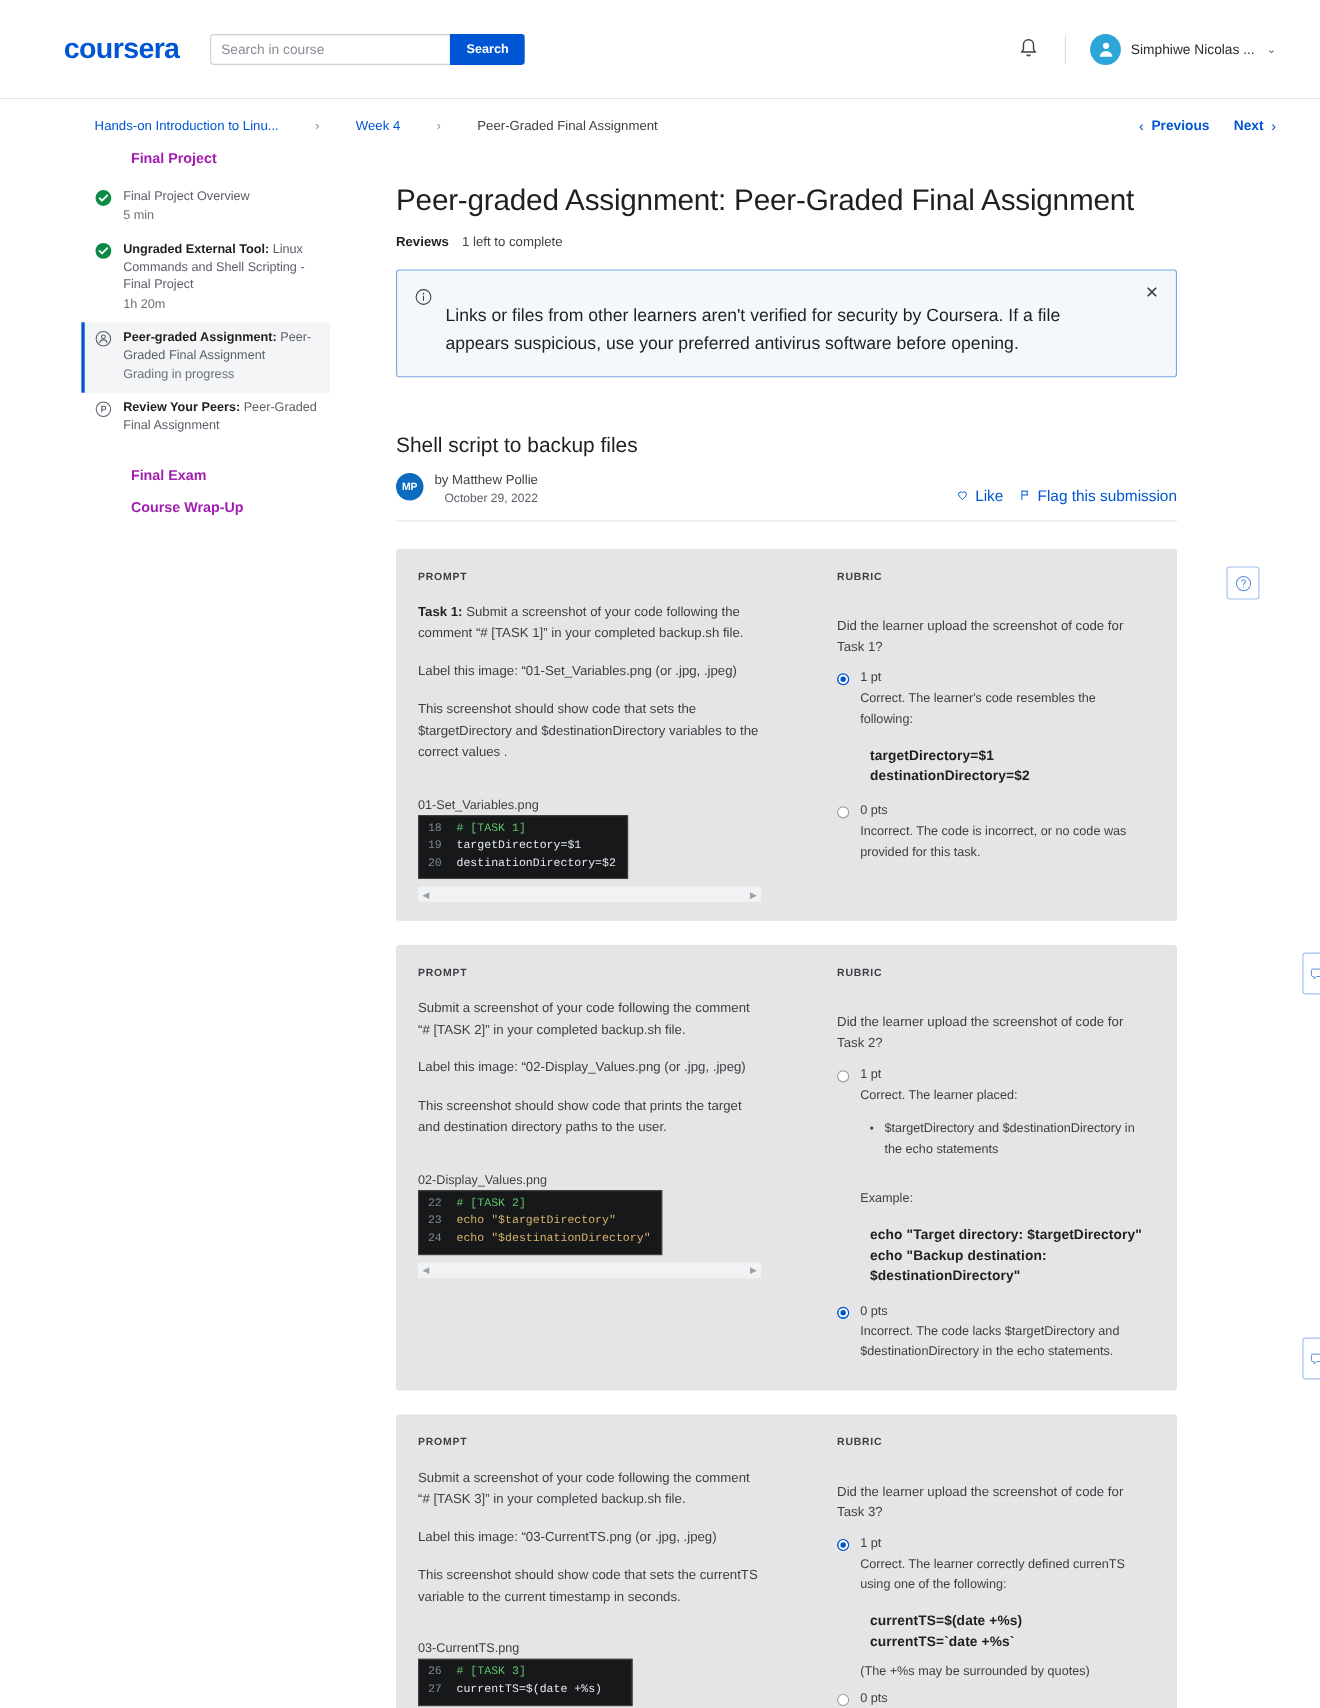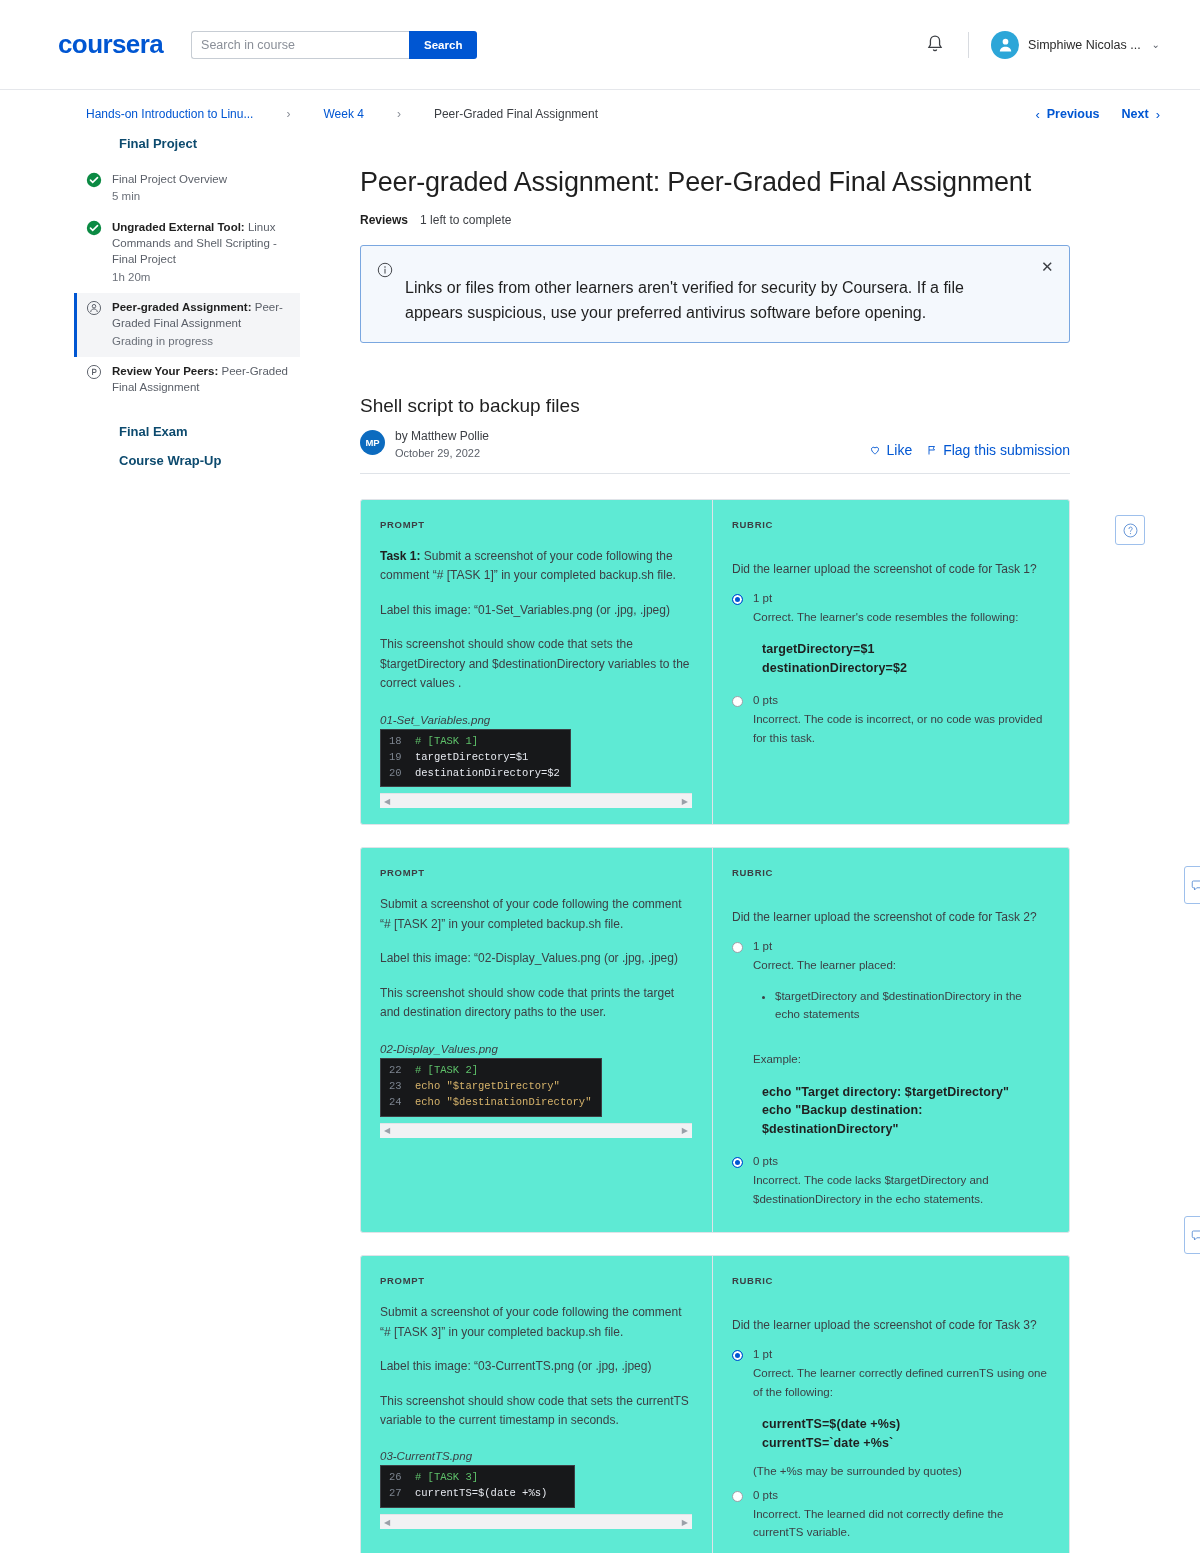--- a/index.html
+++ b/index.html
@@ -65,21 +65,21 @@
     display: flex; align-items: center; gap: 7px;
     color: #0056D2; font-size: 12.5px; font-weight: bold; cursor: pointer;
   }
   .chev { font-size: 13px; font-weight: normal; }
 
   
   .layout { display: flex; padding-left: 86px; }
   .sidebar { width: 214px; flex: none; padding-top: 6px; }
 
   .side-h {
-    font-size: 13px; font-weight: bold; color: #0c4a6e;
+    font-size: 13px; font-weight: bold; color: #a21caf;
     margin: 0 0 14px 0;
     padding-left: 33px;
   }
   .side-h.spaced { margin-top: 20px; margin-bottom: 14px; }
   .side-item {
     display: flex; gap: 10px; padding: 6px 10px 8px 0;
     cursor: pointer; position: relative;
   }
   .side-item.active {
     background: #f4f5f7; border-left: 3px solid #0056D2;
@@ -118,54 +118,54 @@
   .banner-x {
     position: absolute; top: 13px; right: 13px;
     width: 15px; height: 15px; cursor: pointer; color: #3c3f44;
     font-size: 15px; line-height: 1;
   }
 
   
   .sub-title {
     margin-top: 52px; font-size: 19px; color: #1f1f1f; font-weight: normal;
   }
-  .sub-meta { margin-top: 12px; display: flex; align-items: flex-start; gap: 10px; }
+  .sub-meta { margin-top: 12px; display: flex; align-items: flex-start; gap: 10px; text-align: right; }
   .avatar-mp {
     width: 25px; height: 25px; border-radius: 50%;
     background: #0c6bbf; color: #fff; font-size: 9.5px; font-weight: bold;
     display: flex; align-items: center; justify-content: center; flex: none;
     margin-top: 1px;
   }
   .sub-by { font-size: 12px; color: #3c3f44; }
   .sub-date { font-size: 11px; color: #5a5f68; margin-top: 4px; }
   .sub-actions {
     margin-left: auto; display: flex; align-items: center; gap: 14px;
     align-self: flex-end; padding-bottom: 1px;
   }
   .act { display: flex; align-items: center; gap: 5px; color: #0056D2; font-size: 14px; cursor: pointer; }
   .act svg { width: 12px; height: 12px; }
 
   .rule { height: 1px; background: #dfe3e8; margin-top: 14px; }
 
   
   .card {
     border: 1px solid #dfe3e8; border-radius: 3px;
-    display: flex; margin-top: 22px; background: #5eead4;
+    display: flex; margin-top: 22px; background: #e5e5e5; gap: 29px;
   }
   .card.first { margin-top: 25px; }
   .col-prompt { width: 352px; flex: none; border-right: 1px solid #dfe3e8; padding: 19px 20px 16px 19px; }
   .col-rubric { flex: 1; padding: 19px 22px 20px 19px; }
   .col-label {
     font-size: 9.5px; font-weight: bold; letter-spacing: 0.7px;
     color: #3c3f44; margin-bottom: 17px;
   }
   .p-text { font-size: 12px; line-height: 1.62; color: #3c3f44; margin-bottom: 15px; }
   .p-text b { font-weight: bold; color: #1f1f1f; }
   .p-text:last-of-type { margin-bottom: 0; }
-  .img-name { font-size: 11.5px; color: #3c3f44; margin-top: 20px; margin-bottom: 3px; font-style: italic; }
+  .img-name { font-size: 11.5px; color: #3c3f44; margin-top: 32px; margin-bottom: 3px; }
 
   
   .codewrap { margin-bottom: 0; }
   .code {
     background: #17181a; border: 1px solid #3c3f44;
     padding: 4px 0 5px 0; display: inline-block; min-width: 185px;
   }
   .cline {
     font-family: "Liberation Mono", monospace; font-size: 10.5px;
     line-height: 1.52; white-space: pre; padding: 0 10px 0 8px;

